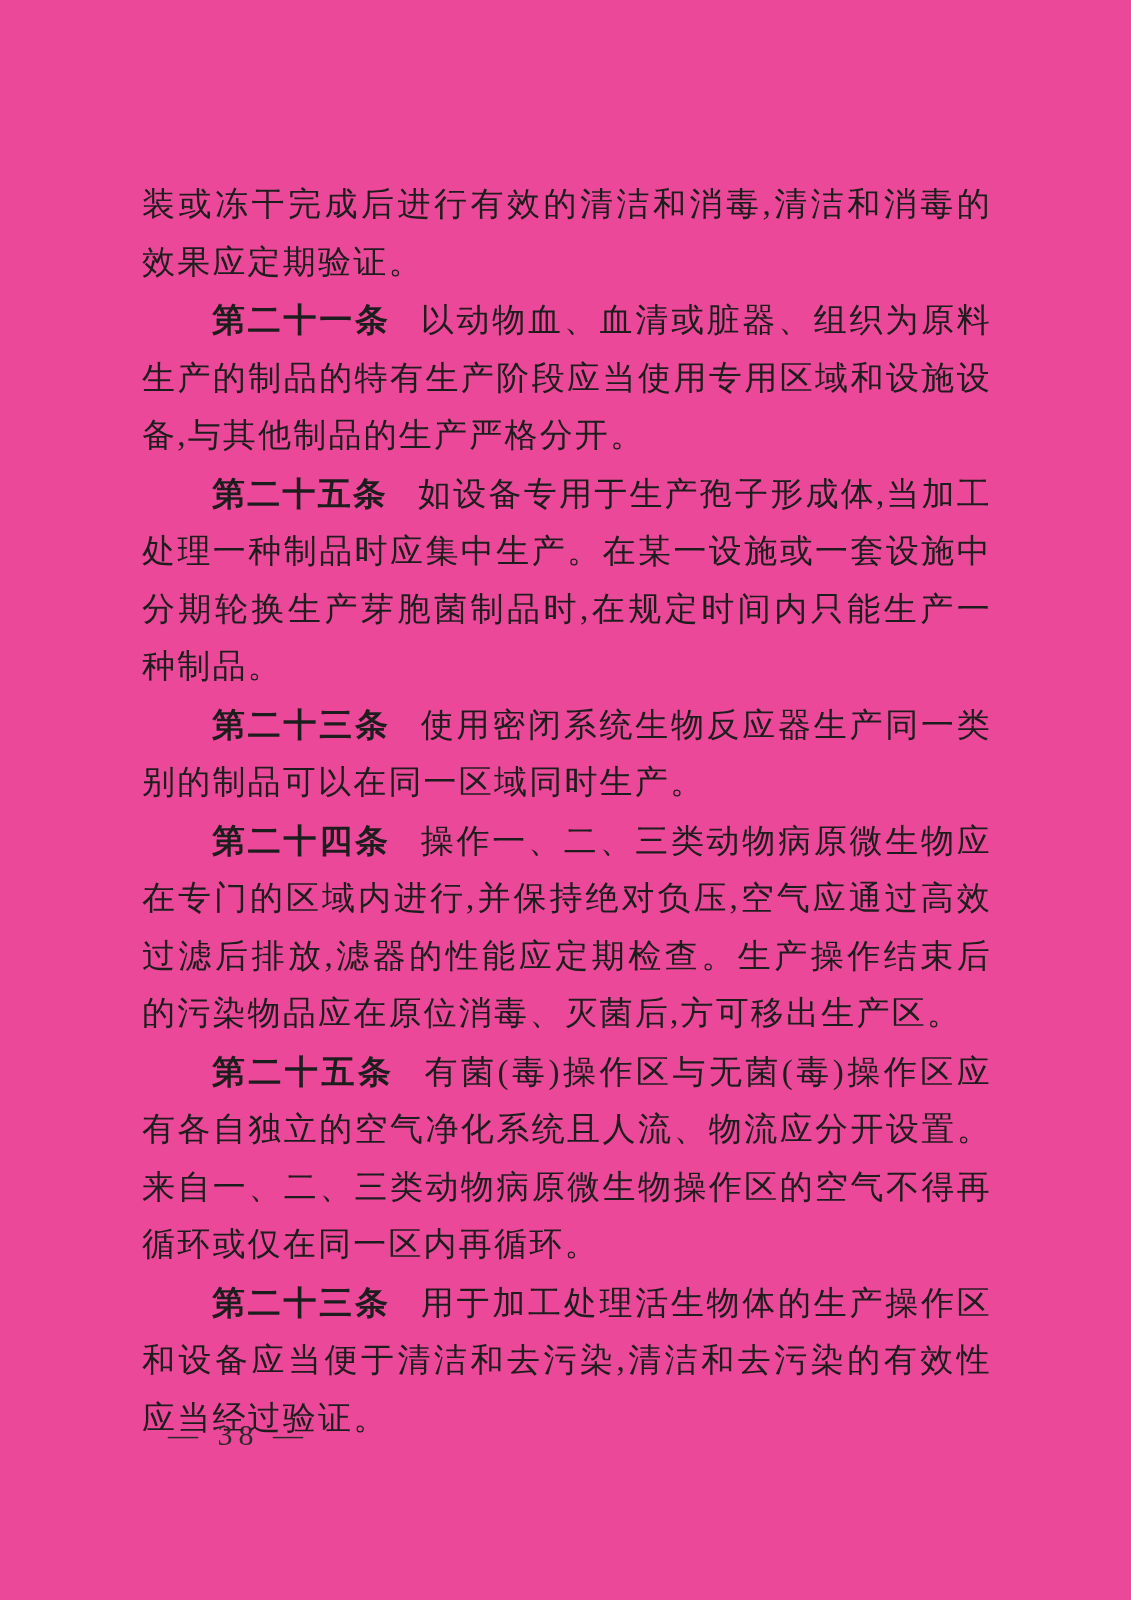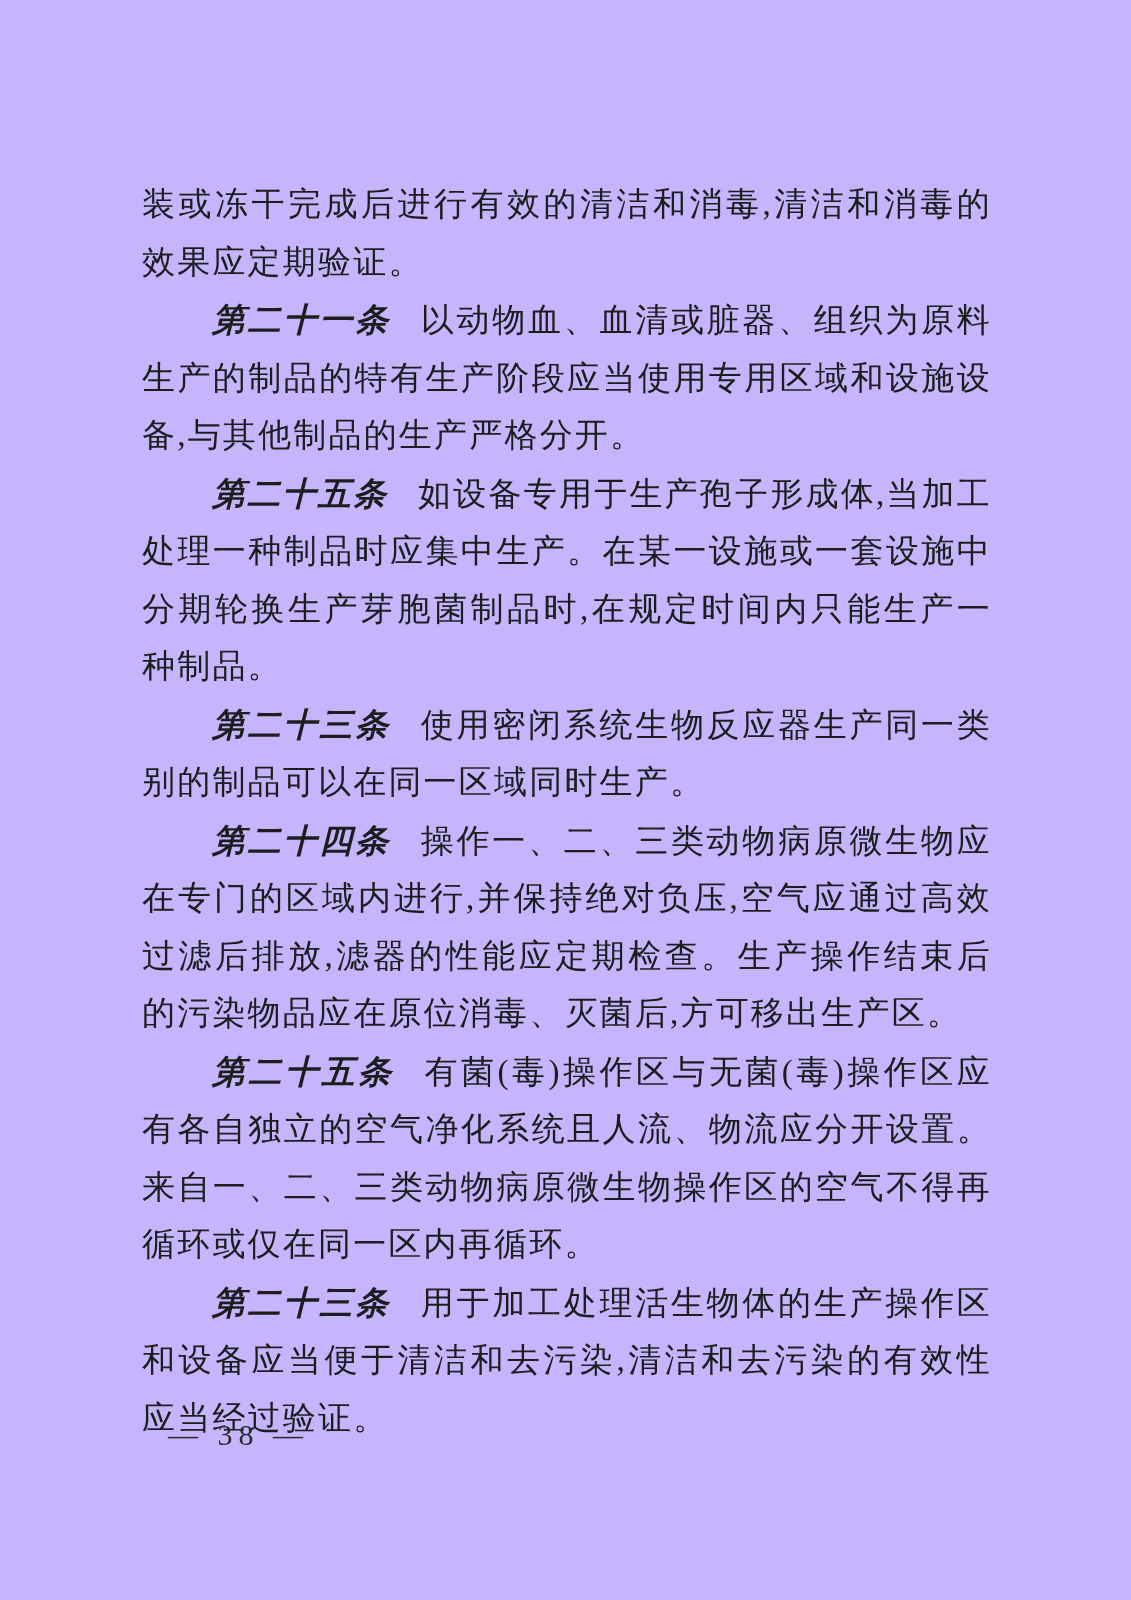--- a/index.html
+++ b/index.html
@@ -14,21 +14,21 @@
     overflow: hidden;
     font-family: "Liberation Serif", serif;
     color: #1d1d1d;
   }
   .page {
     position: absolute;
     left: 0;
     top: 0;
     width: 1131px;
     height: 1600px;
-    background: #c4b5fd;
+    background: #ec4899;
   }
   .text-block {
     position: absolute;
     left: 142px;
     top: 176px;
     width: 850px;
   }
   .para {
     margin: 0;
     padding: 0;
@@ -40,21 +40,20 @@
     color: #1d1d1d;
   }
   .para.indent {
     text-indent: 70px;
   }
   .art-num {
     font-family: "Liberation Sans", sans-serif;
     font-weight: 700;
     letter-spacing: 2.2px;
     margin-right: 30px;
-    font-style: italic;
   }
   .page-number {
     position: absolute;
     left: 168px;
     top: 1418px;
     font-size: 30px;
     letter-spacing: 6px;
     color: #2a2a2a;
     font-family: Liberation Serif, serif;
     white-space: nowrap;

